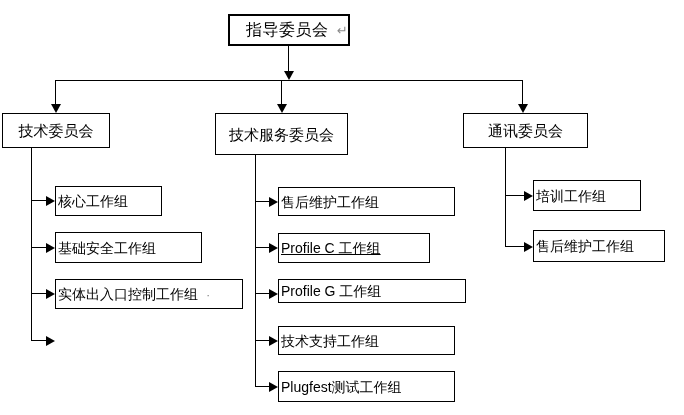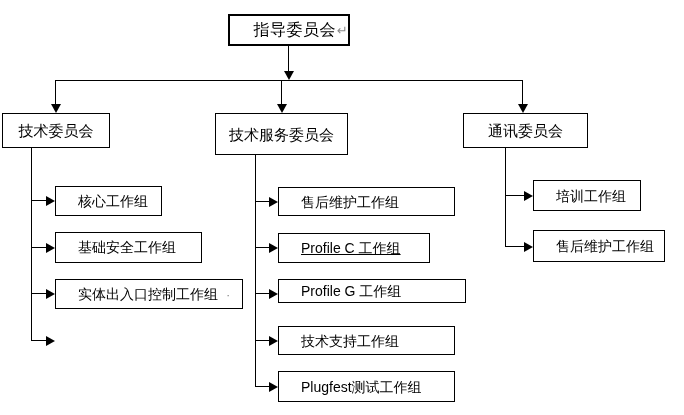--- a/index.html
+++ b/index.html
@@ -27,35 +27,36 @@
     color: #000000;
     white-space: nowrap;
   }
   .node .label {
     display: inline-block;
     line-height: 1;
   }
   
   .node.root {
     border-width: 2px;
-    justify-content: flex-end;
+    justify-content: space-between;
     font-size: 16px;
+    padding-left: 16px;
   }
   .node.root .label {
     letter-spacing: 0.5px;
   }
   
   .node.committee {
     justify-content: center;
     font-size: 15px;
   }
   
   .node.leaf {
     justify-content: flex-start;
-    padding-left: 22px;
+    padding-left: 2px;
     font-size: 14px;
   }
   .pilcrow {
     color: #8a8a8a;
     font-size: 13px;
     margin-left: 1px;
   }
   
   .vline {
     position: absolute;
@@ -130,21 +131,21 @@
   <div class="hline" style="left:31px; top:293px; width:15px;"></div>
   <div class="arrow-right" style="left:46px; top:289px;"></div>
 
   <div class="hline" style="left:31px; top:340px; width:15px;"></div>
   <div class="arrow-right" style="left:46px; top:336px;"></div>
 
   <div class="node leaf" style="left:55px; top:186px; width:107px; height:30px;">
     <span class="label">核心工作组</span>
   </div>
 
-  <div class="node leaf" style="left:55px; top:232px; width:147px; height:31px;font-family:Liberation Serif, serif;">
+  <div class="node leaf" style="left:55px; top:232px; width:147px; height:31px;">
     <span class="label">基础安全工作组</span>
   </div>
 
   <div class="node leaf" style="left:55px; top:279px; width:188px; height:30px;">
     <span class="label">实体出入口控制工作组</span>
       <span class="pilcrow" style="margin-left:8px;">·</span>
   </div>
 
 
   <div class="vline" style="left:255px; top:155px; height:231px;"></div>

